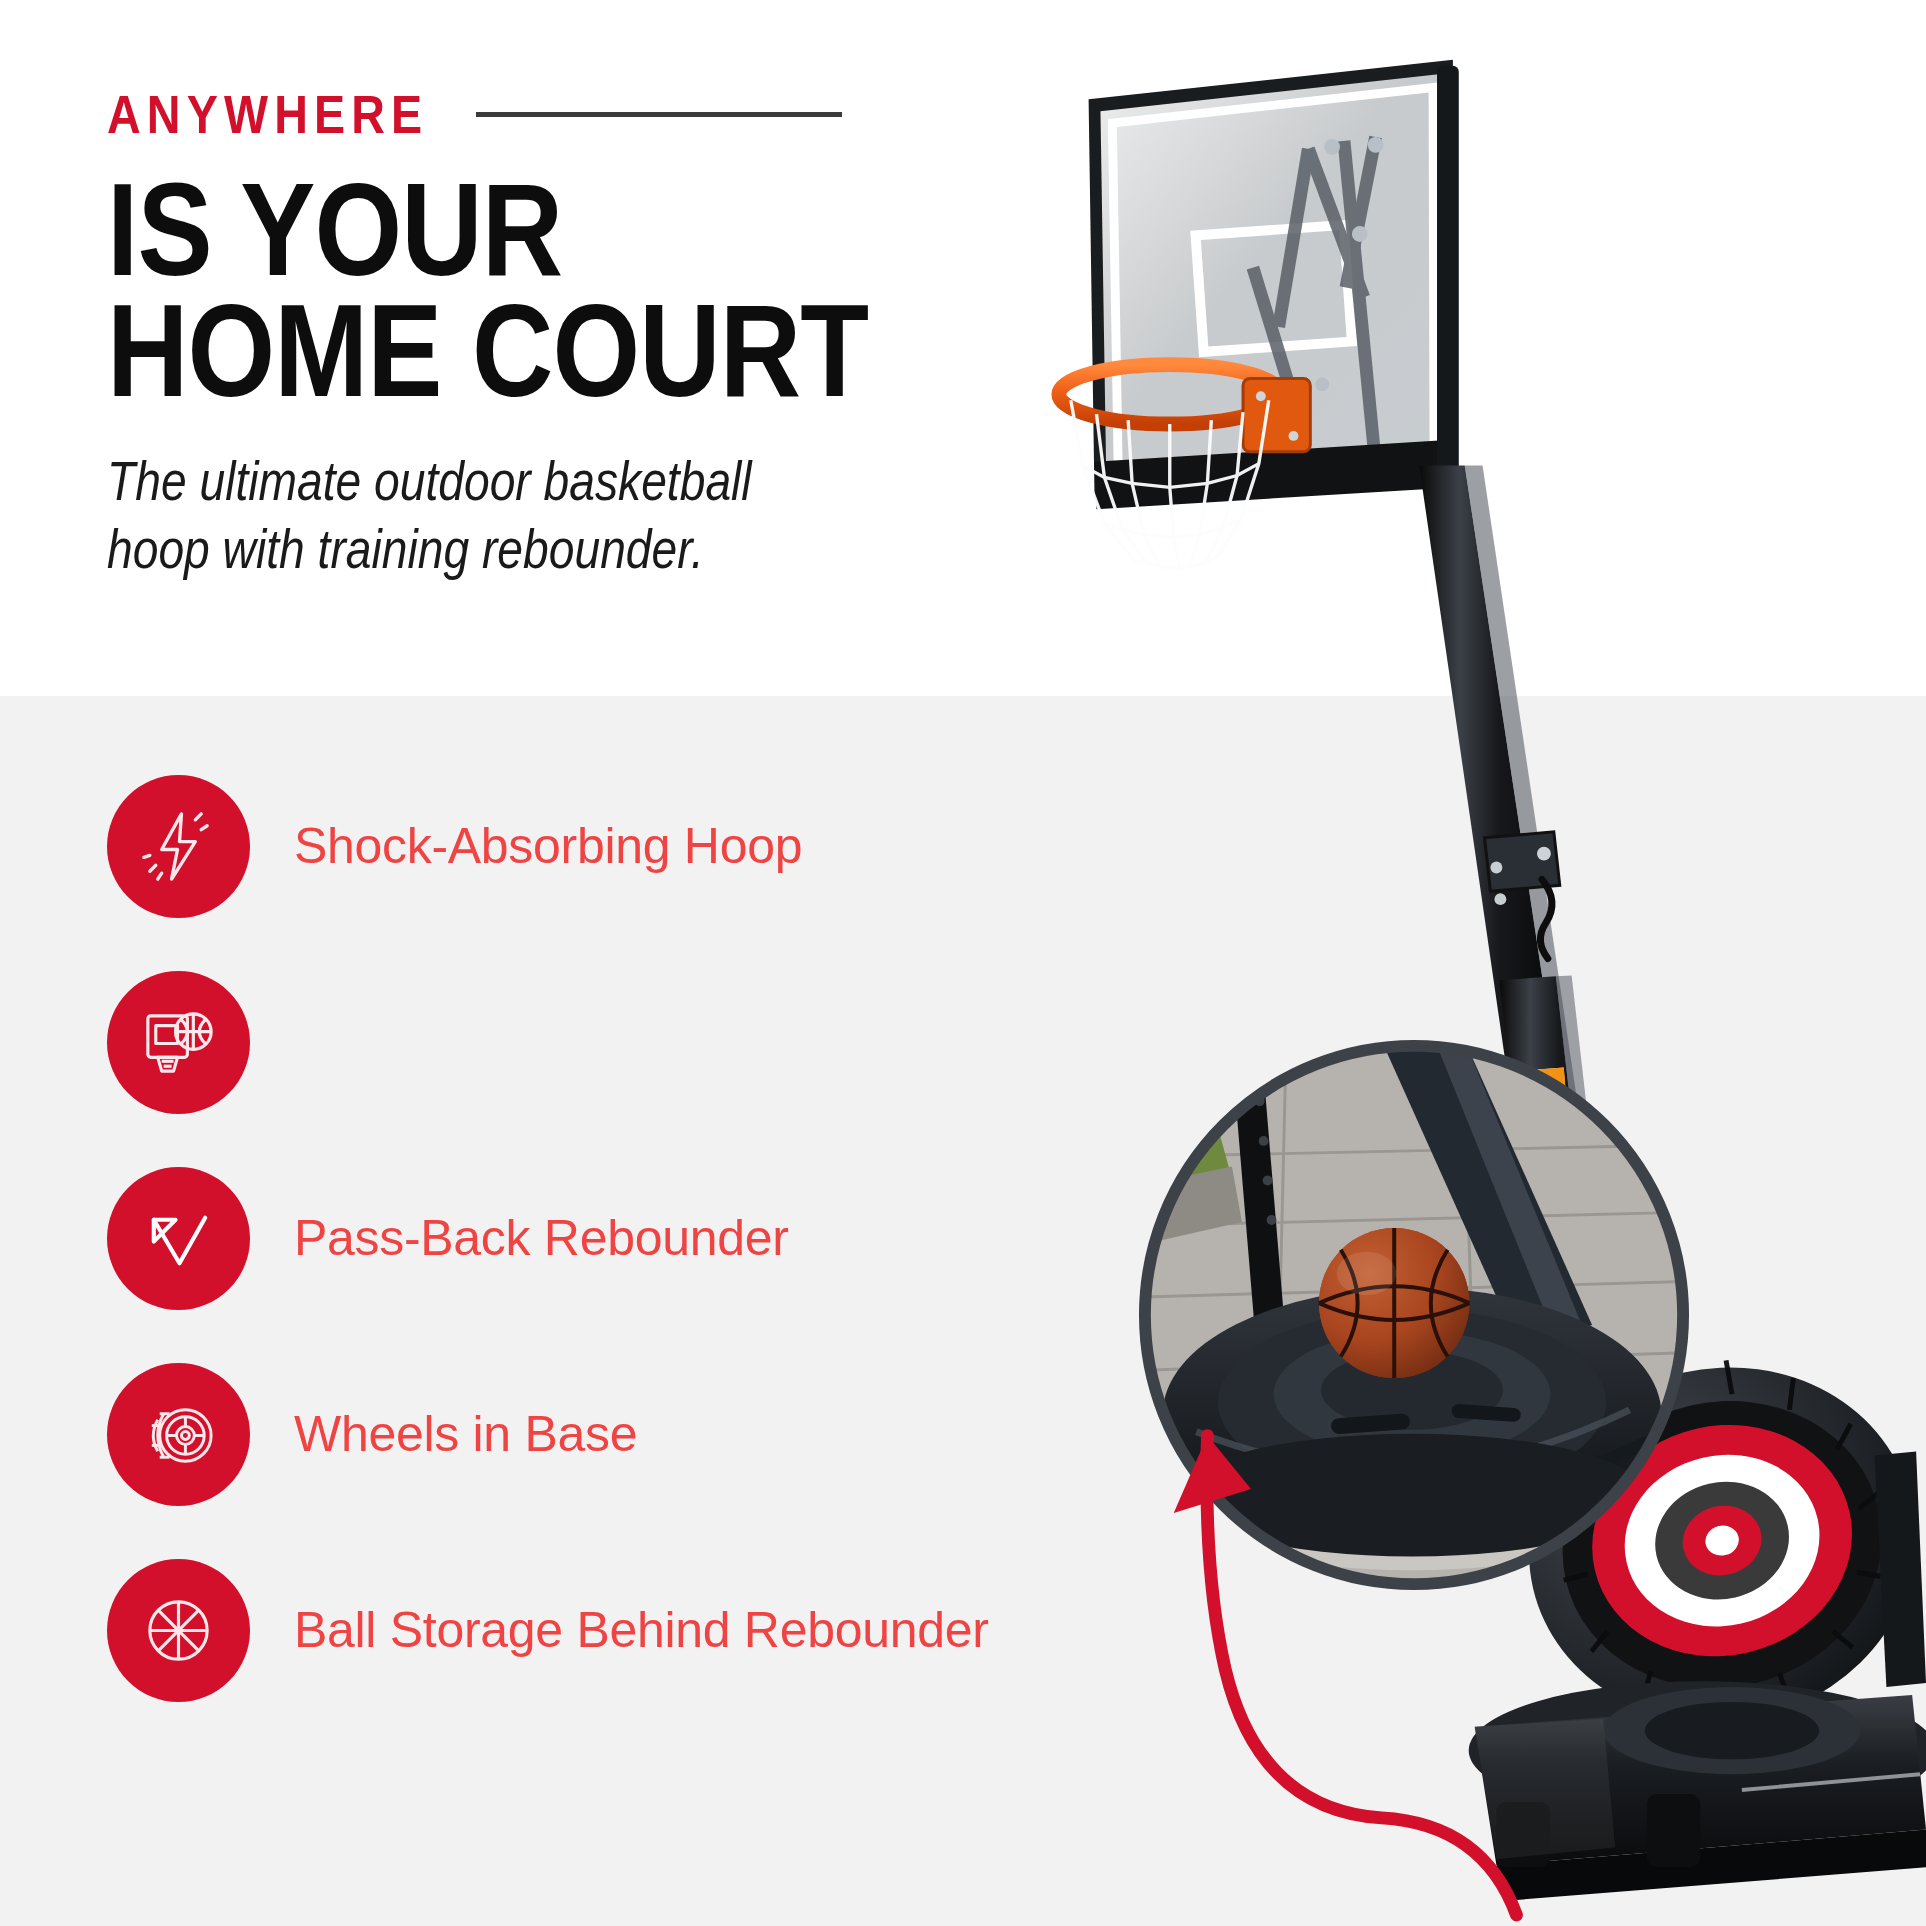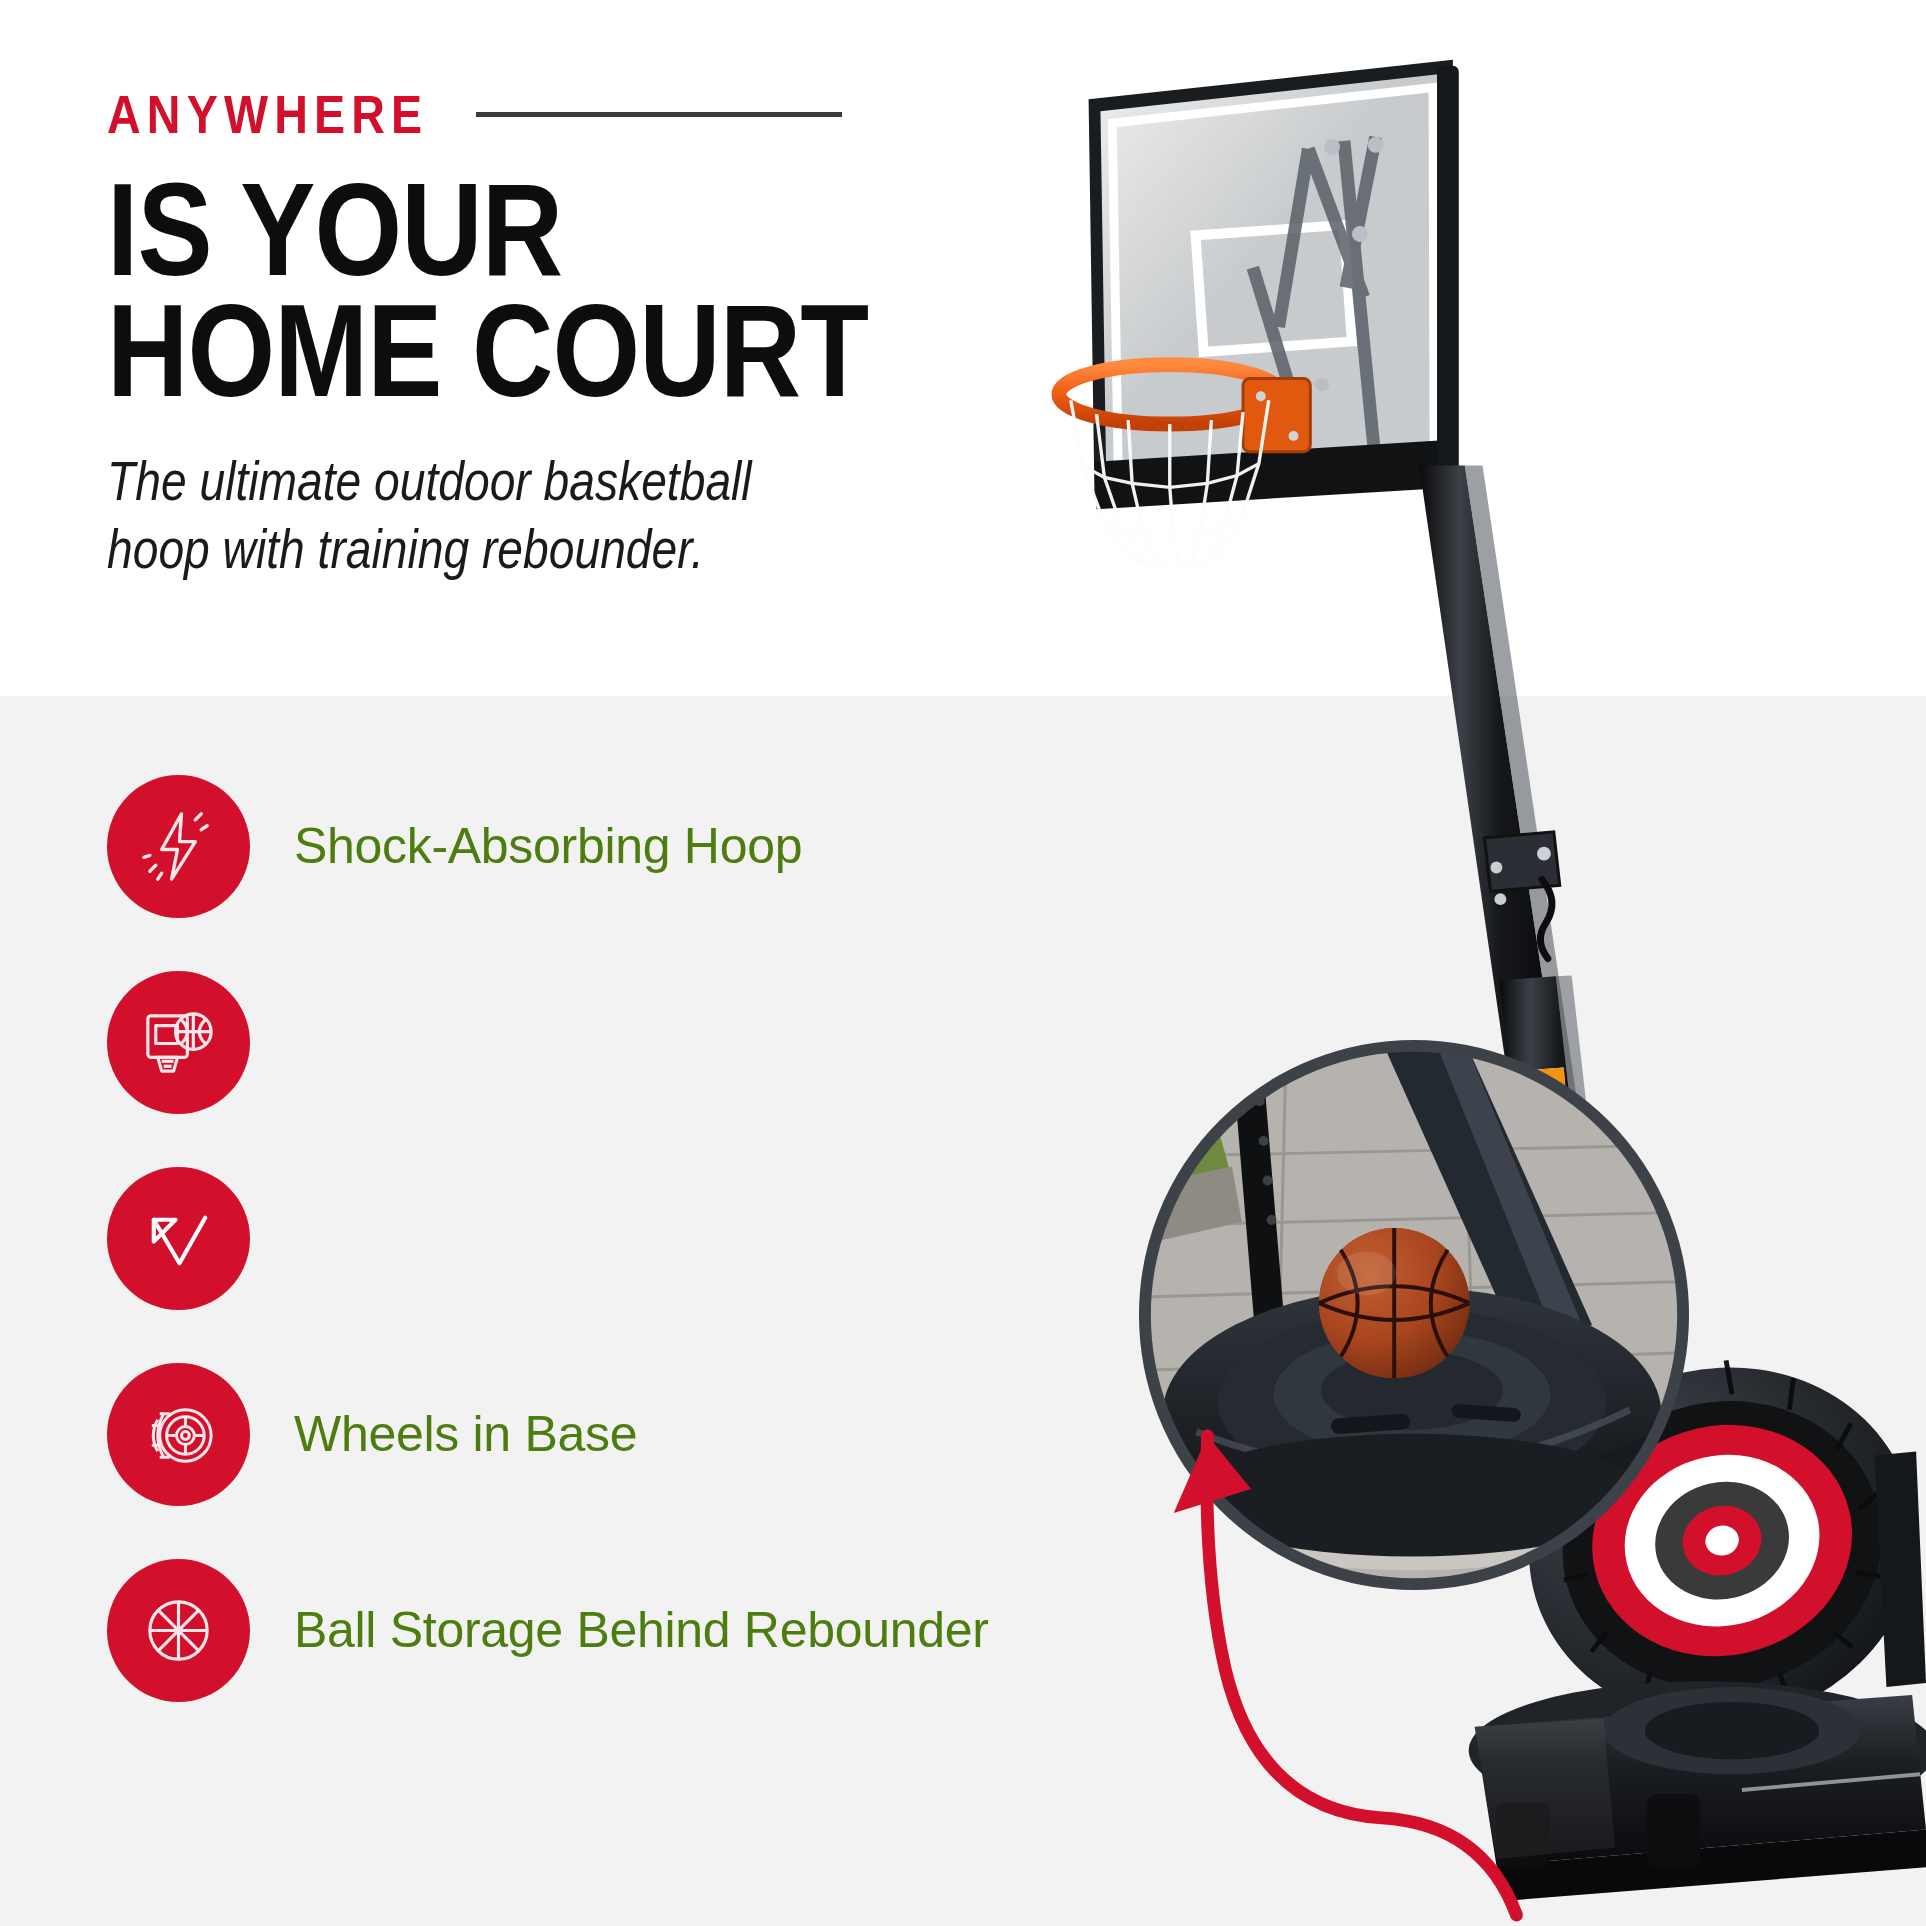--- a/index.html
+++ b/index.html
@@ -63,21 +63,21 @@
   .badge {
     flex:0 0 auto;
     width:143px; height:143px;
     border-radius:50%;
     background:#d2102c;
     display:flex; align-items:center; justify-content:center;
     margin-right:44px;
   }
   .badge svg { display:block; }
   .feature-label {
-    color:#4d7c0f;
+    color:#ef4444;
     font-size:50px;
     font-weight:400;
     line-height:1.22;
     letter-spacing:-0.3px;
   }
 
   
   .product { position:absolute; left:1049px; top:0; width:877px; height:1927px; }
   .product svg { display:block; }
 
@@ -380,20 +380,21 @@
       </div>
     </div>
 
     <div class="feature">
       <div class="badge">
         <svg width="85" height="85" viewBox="0 0 86 86">
           <path d="M18 24 L44 68 L70 22" fill="none" stroke="#ffffff" stroke-width="4.2" stroke-linecap="round" stroke-linejoin="round"></path>
           <path d="M18 24 L40 24 L18 46 Z" fill="none" stroke="#ffffff" stroke-width="4.2" stroke-linejoin="round"></path>
         </svg>
       </div>
+      <div class="feature-label">Pass-Back Rebounder</div>
     </div>
 
     <div class="feature">
       <div class="badge">
         <svg width="85" height="85" viewBox="0 0 86 86">
           <g fill="none" stroke="#fde7ea" stroke-width="3">
             <circle cx="50" cy="44" r="26"></circle>
             <circle cx="50" cy="44" r="19"></circle>
             <circle cx="50" cy="44" r="9"></circle>
             <circle cx="50" cy="44" r="4"></circle>

